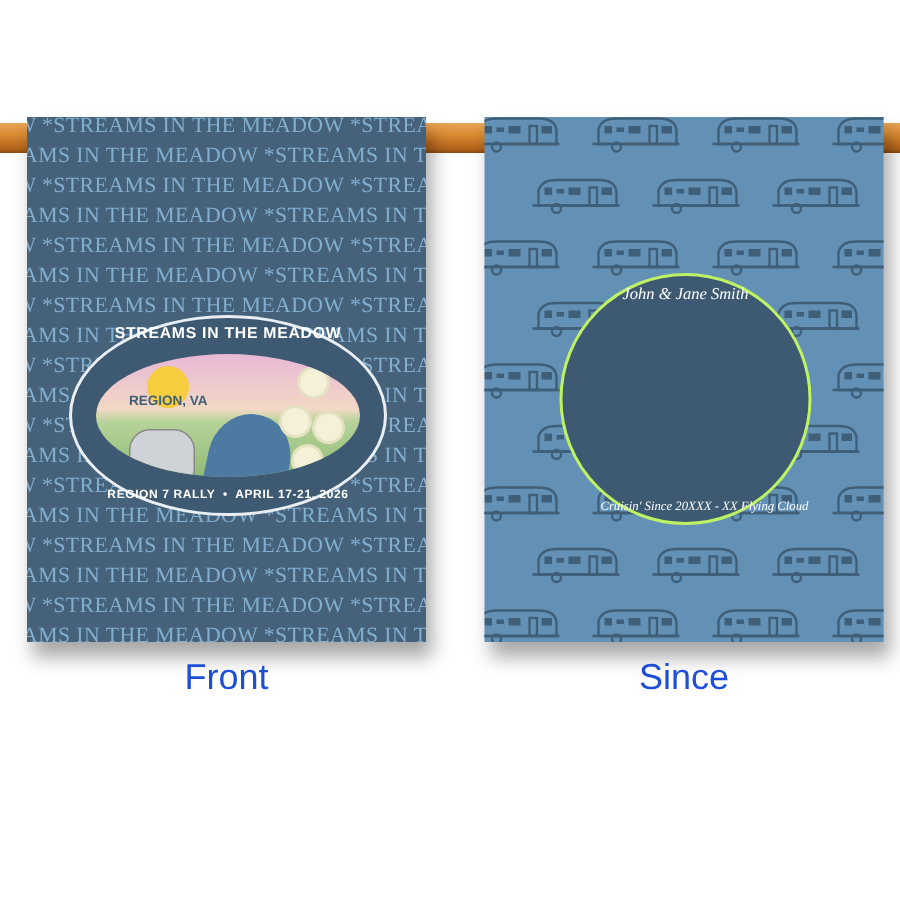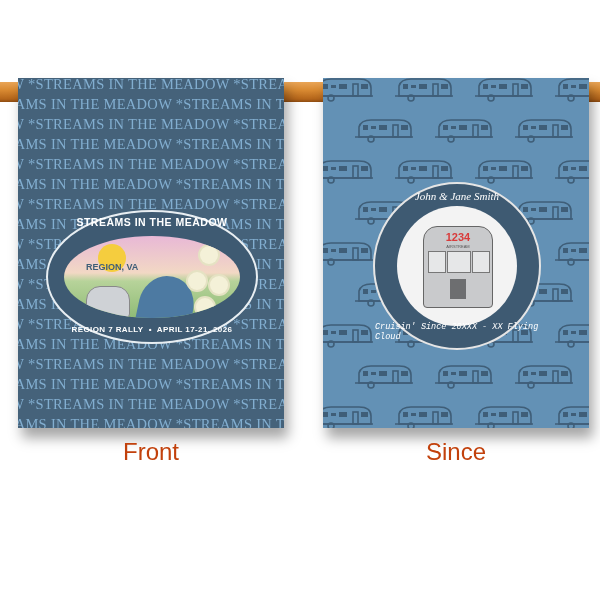--- a/index.html
+++ b/index.html
@@ -16,30 +16,30 @@
   .badge-inner{position:absolute;left:16px;top:24px;width:176px;height:82px;border-radius:50%;overflow:hidden;
     background:linear-gradient(to bottom,#e8b8d6 0%,#f2d8c4 45%,#b7d39a 55%,#8fbb76 100%);}
   .sun{position:absolute;left:34px;top:8px;width:28px;height:28px;border-radius:50%;background:#f5cd3e;}
   .river{position:absolute;left:74px;top:40px;width:56px;height:60px;background:#4d7aa2;border-radius:40% 60% 0 0;transform:skewX(-12deg);}
   .trailer-f{position:absolute;left:22px;top:50px;width:42px;height:30px;border-radius:14px 14px 4px 4px;background:#cfd2d6;border:1px solid #888;}
   .flower{position:absolute;width:18px;height:18px;border-radius:50%;background:#f4f1d8;box-shadow:0 0 0 2px #e5e2c3;}
   .arc-top{position:absolute;left:0;top:4px;width:208px;text-align:center;color:#fff;font-weight:bold;font-size:10.5px;letter-spacing:0.5px;}
   .arc-bot{position:absolute;left:0;bottom:8px;width:208px;text-align:center;color:#fff;font-weight:bold;font-size:8px;letter-spacing:0.4px;}
   .city{position:absolute;left:22px;top:26px;font-size:9px;font-weight:bold;color:#3f5e78;}
   .camper{position:absolute;width:62px;height:26px;}
-  .badge-back{position:absolute;left:50px;top:104px;width:164px;height:164px;border-radius:50%;background:#3e5a72;border:2px solid #e5e5e5;}
+  .badge-back{position:absolute;left:50px;top:104px;width:164px;height:164px;border-radius:50%;background:#3e5a72;border:2px solid #bef264;}
   .badge-back-inner{position:absolute;left:22px;top:22px;width:120px;height:120px;border-radius:50%;background:#f3f3f3;overflow:hidden;}
   .names{position:absolute;left:0;top:6px;width:164px;text-align:center;color:#fff;font-family:"Liberation Serif",serif;font-style:italic;font-size:11px;}
-  .since{position:absolute;left:0;bottom:6px;width:164px;text-align:left;color:#fff;font-family:Liberation Mono, monospace;font-style:italic;font-size:8.5px;}
+  .since{position:absolute;left:0;bottom:6px;width:164px;text-align:right;color:#fff;font-family:Liberation Serif, serif;font-style:italic;font-size:8.5px;}
   .trailer-back{position:absolute;left:26px;top:20px;width:68px;height:80px;border-radius:14px 14px 4px 4px;background:#c9cacc;border:1px solid #666;}
   .tb-num{position:absolute;left:0;top:4px;width:68px;text-align:center;color:#d93b3b;font-weight:bold;font-size:11px;}
   .tb-brand{position:absolute;left:0;top:17px;width:68px;text-align:center;color:#555;font-size:4px;}
   .tb-win{position:absolute;top:24px;height:20px;background:#e6e7e8;border:1px solid #777;}
   .tb-hitch{position:absolute;left:26px;top:52px;width:16px;height:20px;background:#6d6e70;}
-  .label{position:absolute;top:438px;font-size:24px;color:#c2410c;text-align:center;width:266px;}
+  .label{position:absolute;top:438px;font-size:24px;color:#1d4ed8;text-align:center;width:266px;}
 </style>
 </head>
 <body>
 
 <div class="rod"></div>
 
 <div class="flag front" id="front-flag">
   <div id="front-rows">
       <div class="textrow" style="top: -4px;">ADOW  *STREAMS IN THE MEADOW  *STREAMS IN THE MEADOW</div>
       <div class="textrow" style="top: 16px;">STREAMS IN THE MEADOW  *STREAMS IN THE MEADOW  *STREAMS</div>
@@ -526,28 +526,18 @@
           <g fill="#3f5e78">
             <rect x="10" y="8" width="5" height="5"></rect>
             <rect x="18" y="9" width="5" height="3"></rect>
             <rect x="26" y="8" width="8" height="5"></rect>
             <rect x="48" y="8" width="7" height="5"></rect>
           </g>
         </svg></div>
     </div>
   <div class="badge-back">
     <div class="names">John &amp; Jane Smith</div>
-    <div class="badge-back-inner">
-      <div class="trailer-back">
-        <div class="tb-num">1234</div>
-        <div class="tb-brand">AIRSTREAM</div>
-        <div class="tb-win" style="left:4px;width:16px"></div>
-        <div class="tb-win" style="left:23px;width:22px"></div>
-        <div class="tb-win" style="left:48px;width:16px"></div>
-        <div class="tb-hitch"></div>
-      </div>
-    </div>
     <div class="since">Cruisin' Since 20XXX - XX Flying Cloud</div>
   </div>
 </div>
 
 <div class="label" style="left:18px">Front</div>
 <div class="label" style="left:323px">Since</div>
 
 </body></html>

